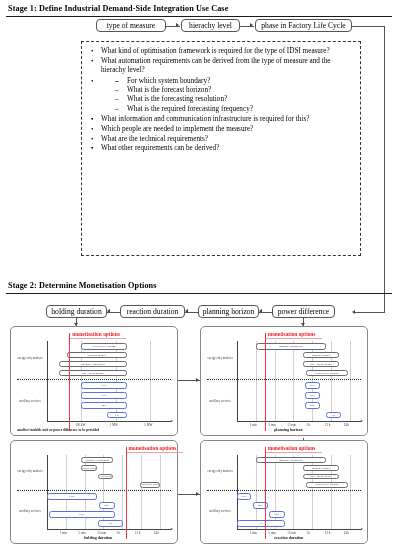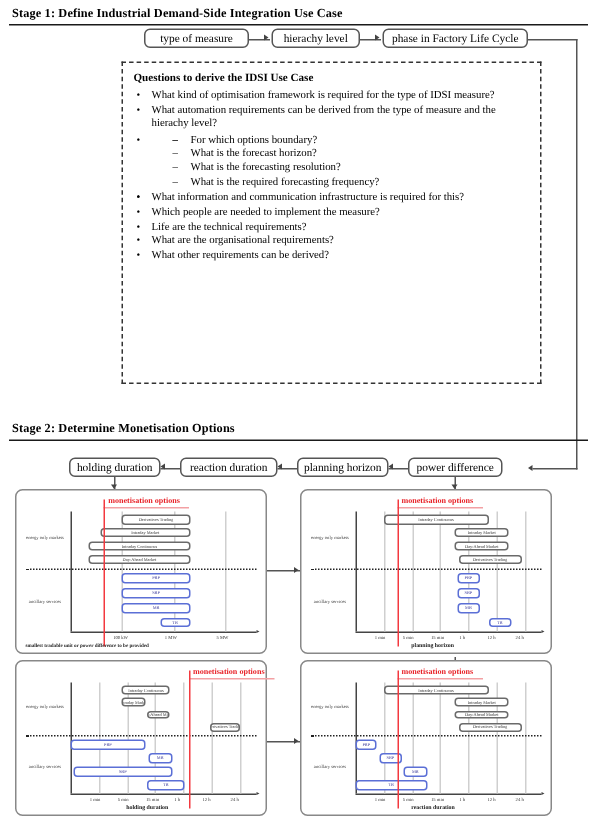--- a/index.html
+++ b/index.html
@@ -83,36 +83,35 @@
 <div class="ln lnh" style="left:240px;top:25.5px;width:14px;"></div>
 <div class="arrowR" style="left:250px;top:23.3px;"></div>
 <div class="fbox" style="left:255px;top:19px;width:97px;height:13px;">phase in Factory Life Cycle</div>
 
 <div class="ln lnh" style="left:352px;top:25.5px;width:33px;"></div>
 <div class="ln lnv" style="left:384px;top:25.5px;height:287px;"></div>
 <div class="ln lnh" style="left:355px;top:312px;width:30px;"></div>
 <div class="arrowL" style="left:352px;top:309.8px;"></div>
 
 <div id="qbox">
-  <h4>Questions to derive the IDSI Use Case</h4>
   <ul class="qlist" id="qlist">
       <li class="qli"><span class="bul">•</span><span>What kind of optimisation framework is required for the type of IDSI measure?</span></li>
       <li class="qli"><span class="bul">•</span><span>What automation requirements can be derived from the type of measure and the hierachy level?</span></li>
       <li class="qli"><span class="bul">•</span><ul class="sublist">
           <li class="sli"><span class="dsh">–</span></li>
-          <li class="sli"><span class="dsh">–</span><span>For which options boundary?</span></li>
+          <li class="sli"><span class="dsh">–</span><span>For which system boundary?</span></li>
           <li class="sli"><span class="dsh">–</span><span>What is the forecast horizon?</span></li>
           <li class="sli"><span class="dsh">–</span><span>What is the forecasting resolution?</span></li>
           <li class="sli"><span class="dsh">–</span><span>What is the required forecasting frequency?</span></li>
         </ul></li>
       <li class="qli"><span class="bul">•</span></li>
       <li class="qli"><span class="bul">•</span><span>What information and communication infrastructure is required for this?</span></li>
       <li class="qli"><span class="bul">•</span><span>Which people are needed to implement the measure?</span></li>
-      <li class="qli"><span class="bul">•</span><span>Life are the technical requirements?</span></li>
-      <li class="qli"><span class="bul">•</span><span>What are the organisational requirements?</span></li>
+      <li class="qli"><span class="bul">•</span><span>What are the technical requirements?</span></li>
+      <li class="qli"><span class="bul">•</span></li>
       <li class="qli"><span class="bul">•</span><span>What other requirements can be derived?</span></li>
     </ul>
 </div>
 
 <div class="stage-title" style="position:absolute;left:0;top:281px;">Stage 2: Determine Monetisation Options</div>
 <div class="rule" style="position:absolute;left:0;top:292px;width:386px;"></div>
 
 <div class="fbox" style="left:46px;top:305px;width:61px;height:13px;">holding duration</div>
 <div class="ln lnh" style="left:107px;top:311.5px;width:13px;"></div>
 <div class="arrowL" style="left:107px;top:309.3px;"></div>

